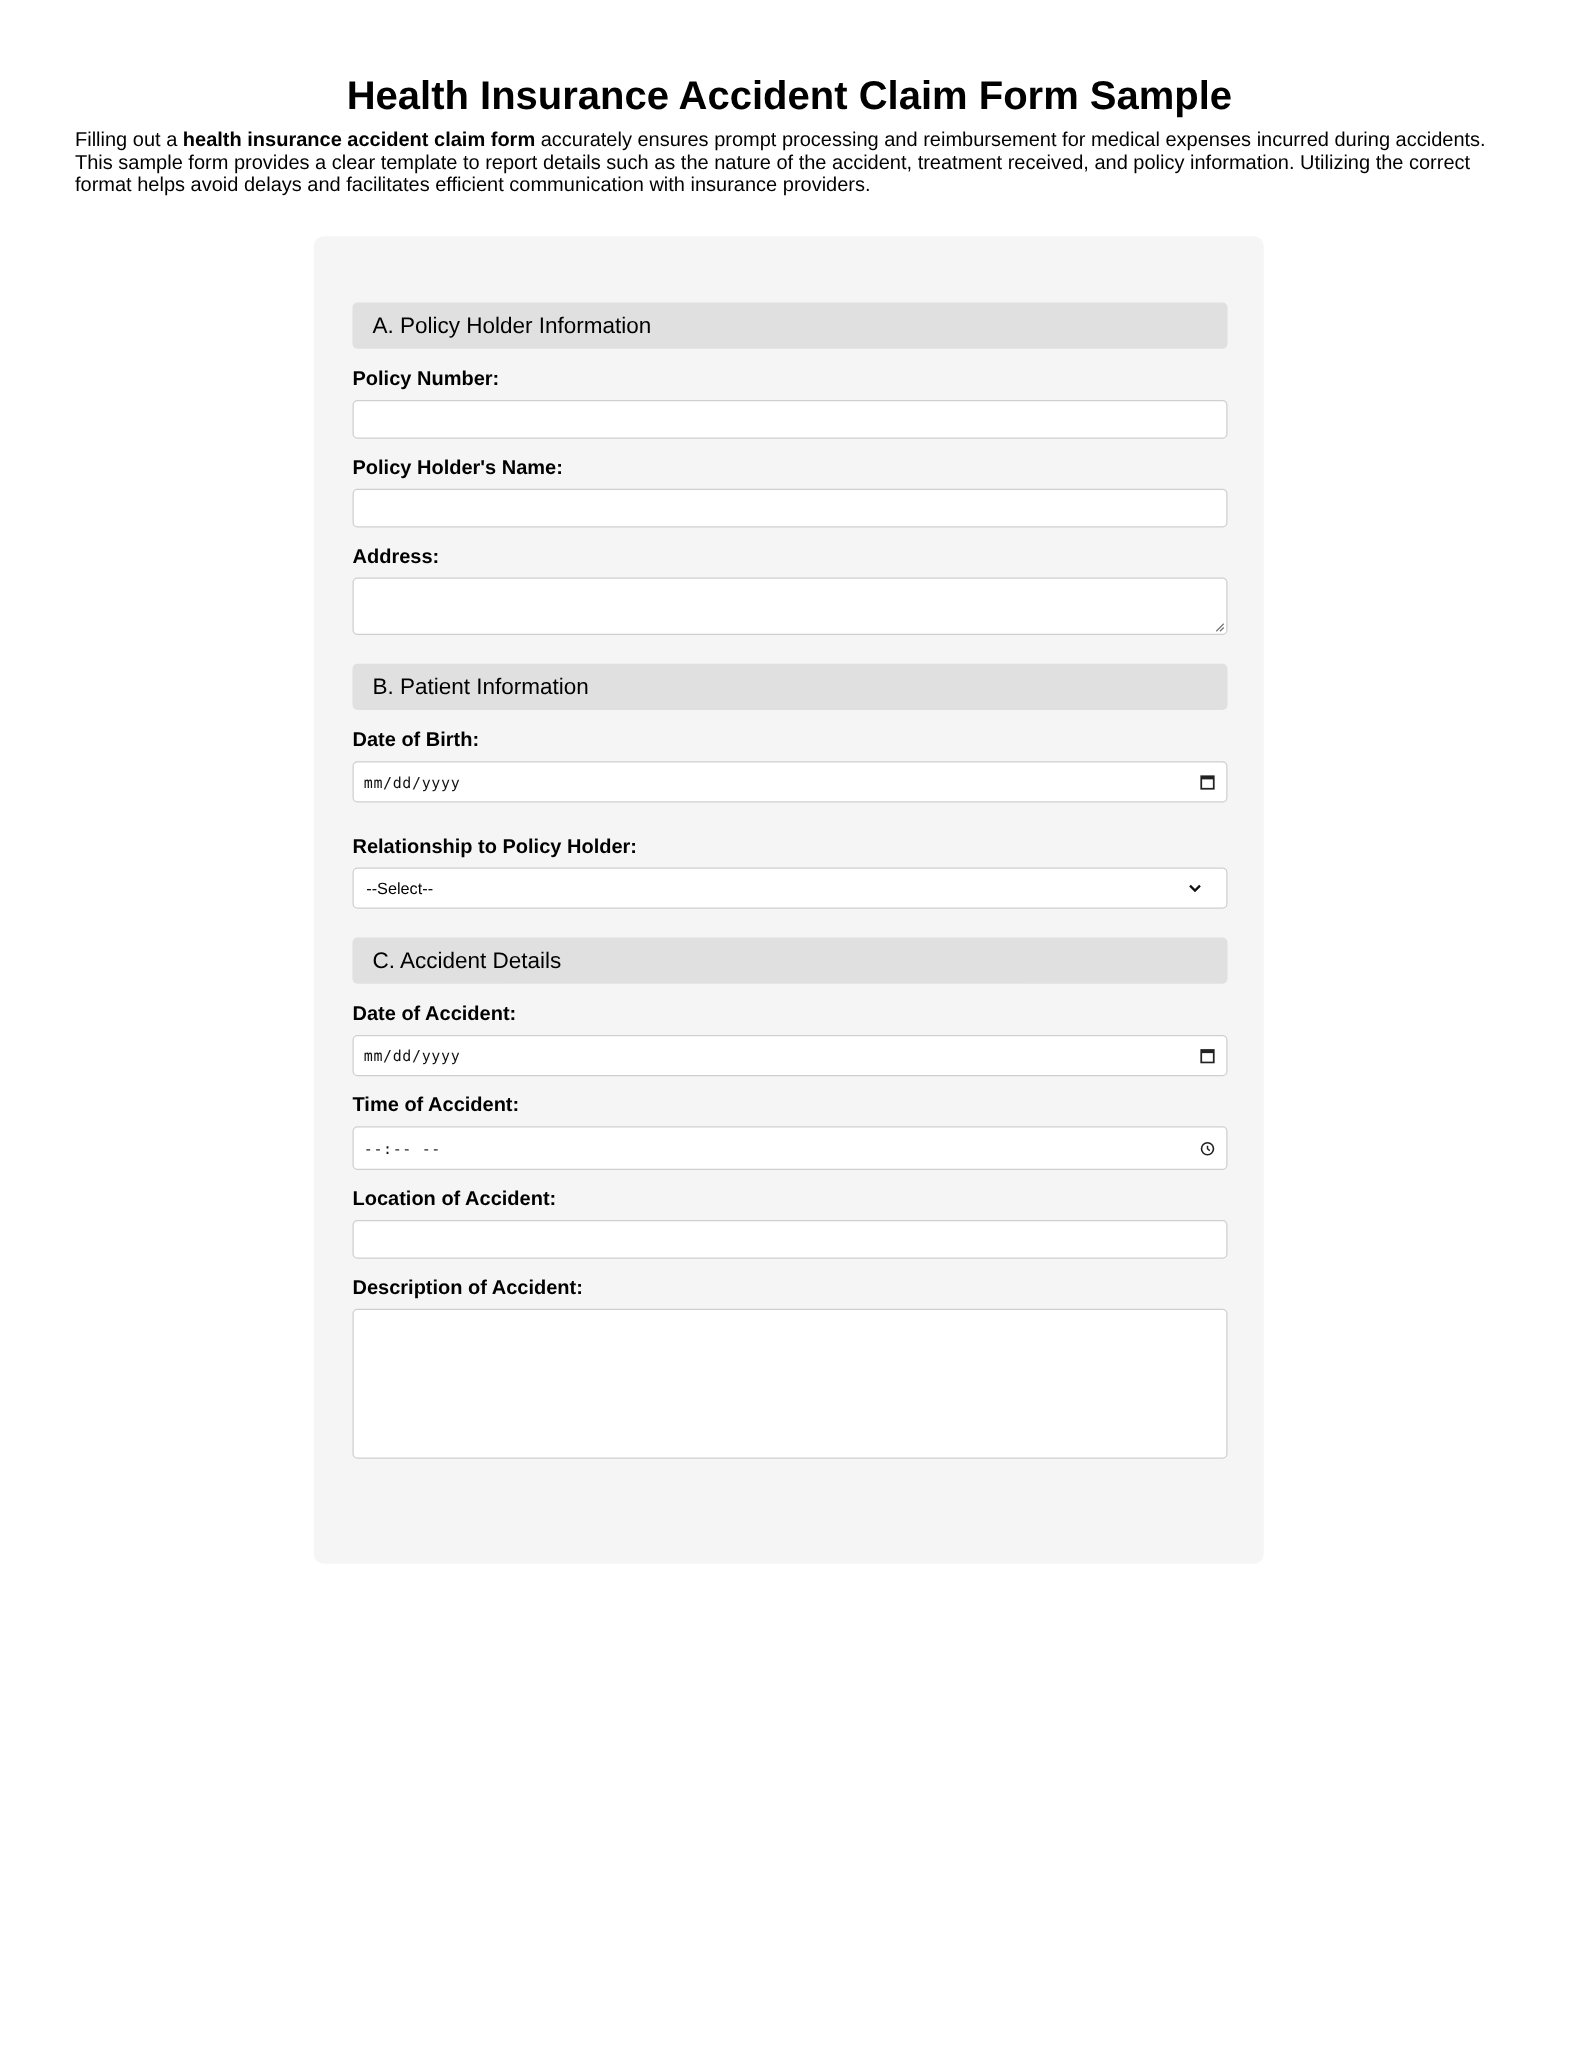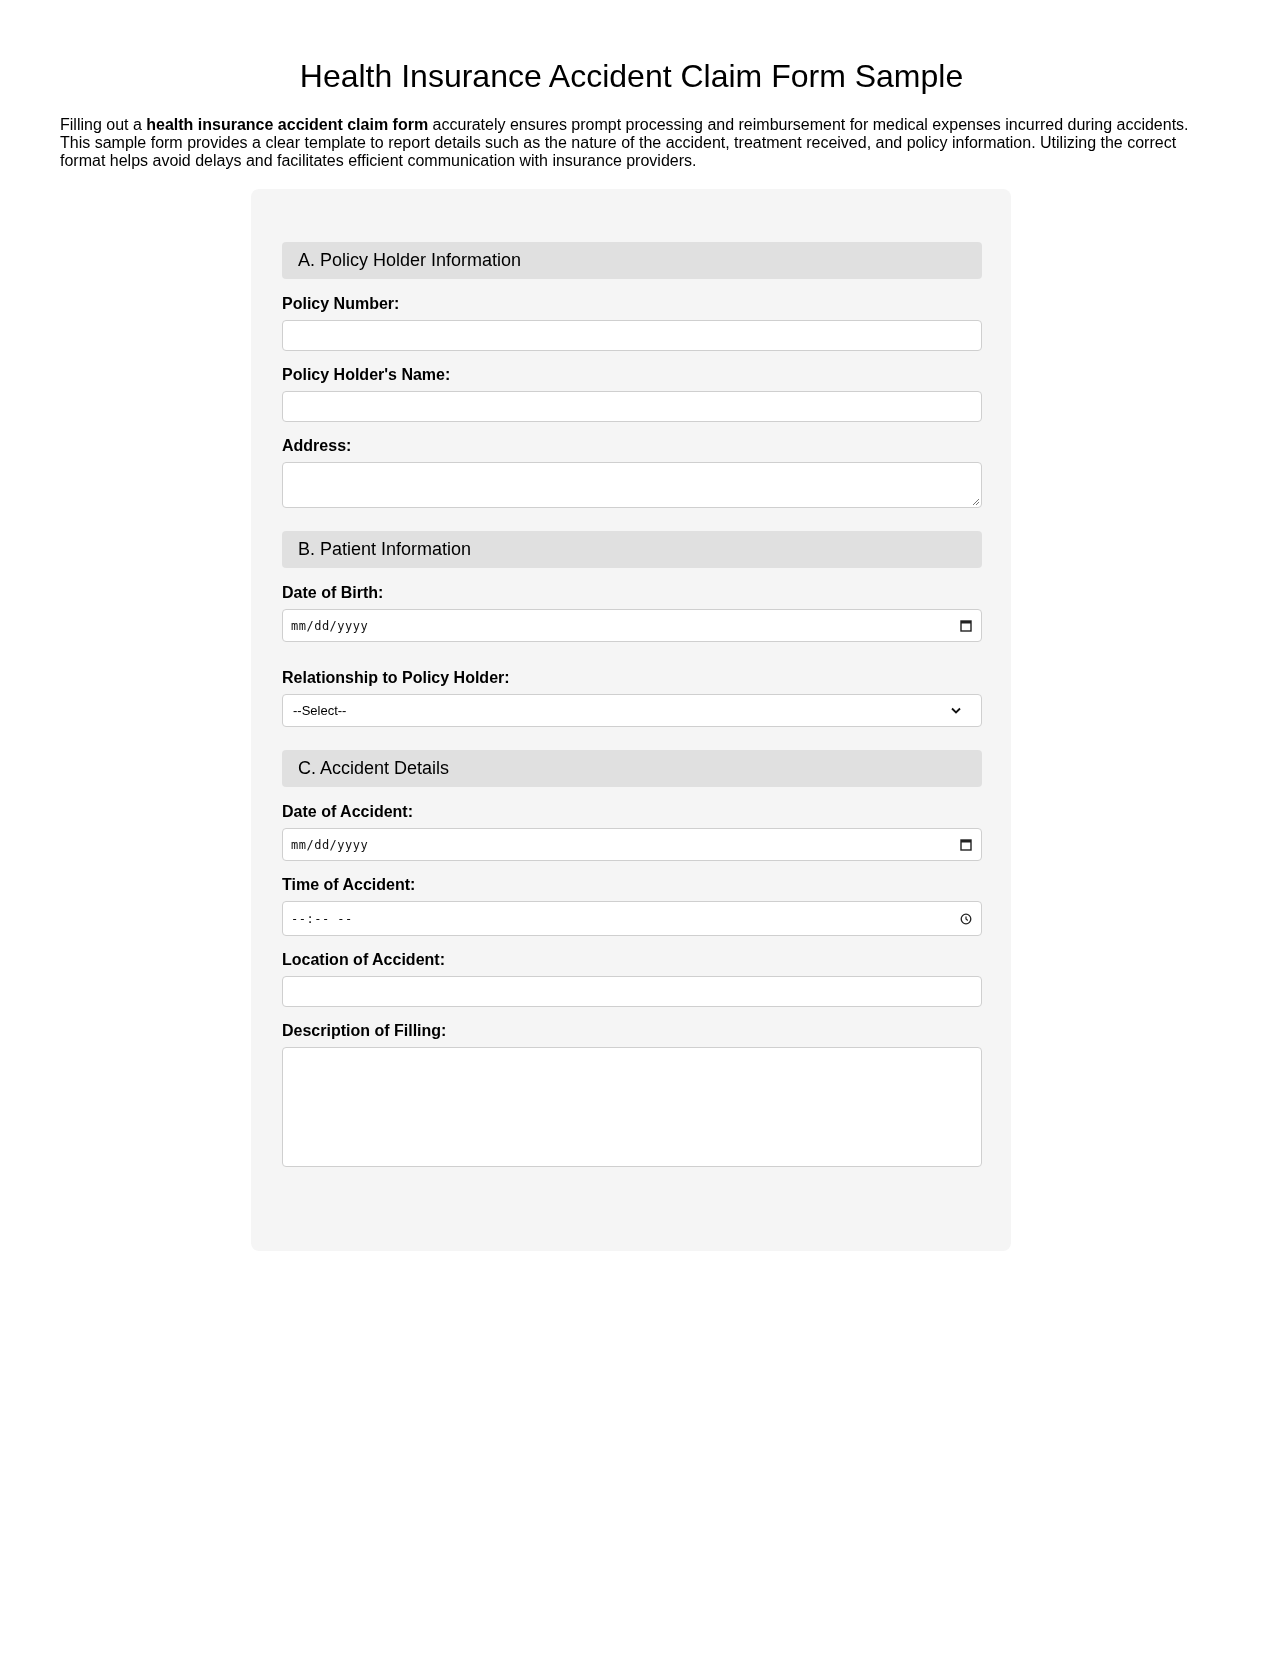--- a/index.html
+++ b/index.html
@@ -2,25 +2,25 @@
 <html><head>
 <meta charset="utf-8">
 <style>
   html, body { margin: 0; padding: 0; background: #ffffff; }
   body {
     width: 1263px; height: 1653px; overflow: hidden; position: relative;
     font-family: "Liberation Sans", sans-serif; color: #000;
   }
   .page-title {
     position: absolute; left: 0; top: 56px; width: 1263px;
-    text-align: center; font-size: 32px; font-weight: normal; line-height: 40px;
+    text-align: center; font-size: 32px; font-weight: bold; line-height: 40px;
     margin: 0;
   }
   .intro {
-    position: absolute; left: 60px; top: 116px; width: 1150px;
+    position: absolute; left: 60px; top: 104px; width: 1150px;
     font-size: 16px; line-height: 18px; margin: 0;
   }
   .intro b { font-weight: bold; }
   .form-box {
     position: absolute; left: 251px; top: 189px; width: 760px; height: 1062px;
     background: #f5f5f5; border-radius: 8px; overflow: hidden;
   }
   .form-inner {
     position: absolute; left: 31px; top: 53px; width: 700px;
   }
@@ -153,18 +153,18 @@
         </span>
       </div>
     </div>
 
     <div class="field">
       <label class="field-label">Location of Accident:</label>
       <div class="text-input"></div>
     </div>
 
     <div class="field">
-      <label class="field-label">Description of Filling:</label>
+      <label class="field-label">Description of Accident:</label>
       <div class="textarea tall"></div>
     </div>
 
   </div>
 </div>
 
 </body></html>

